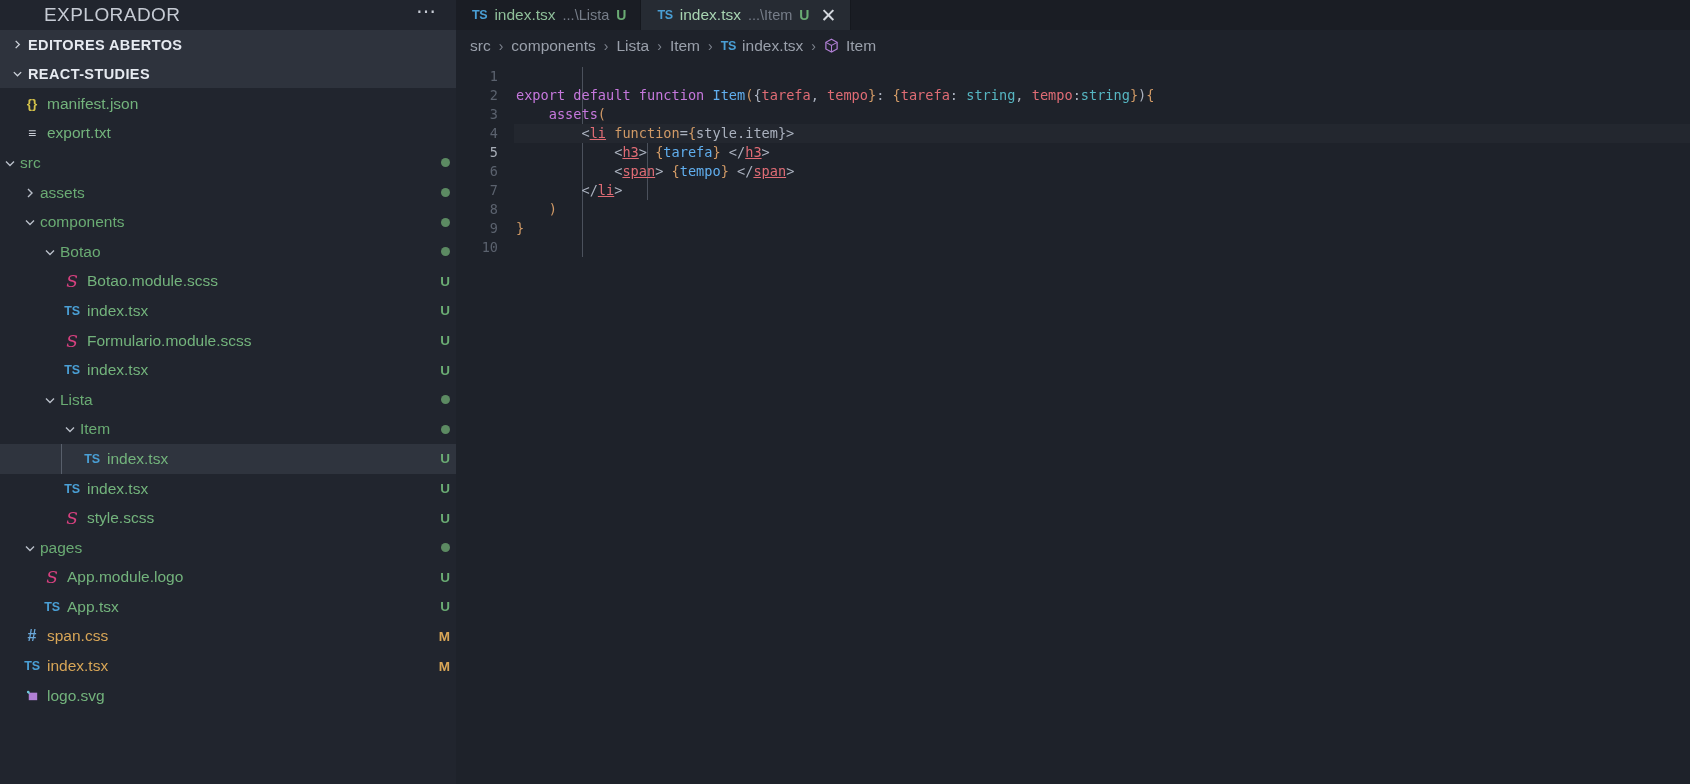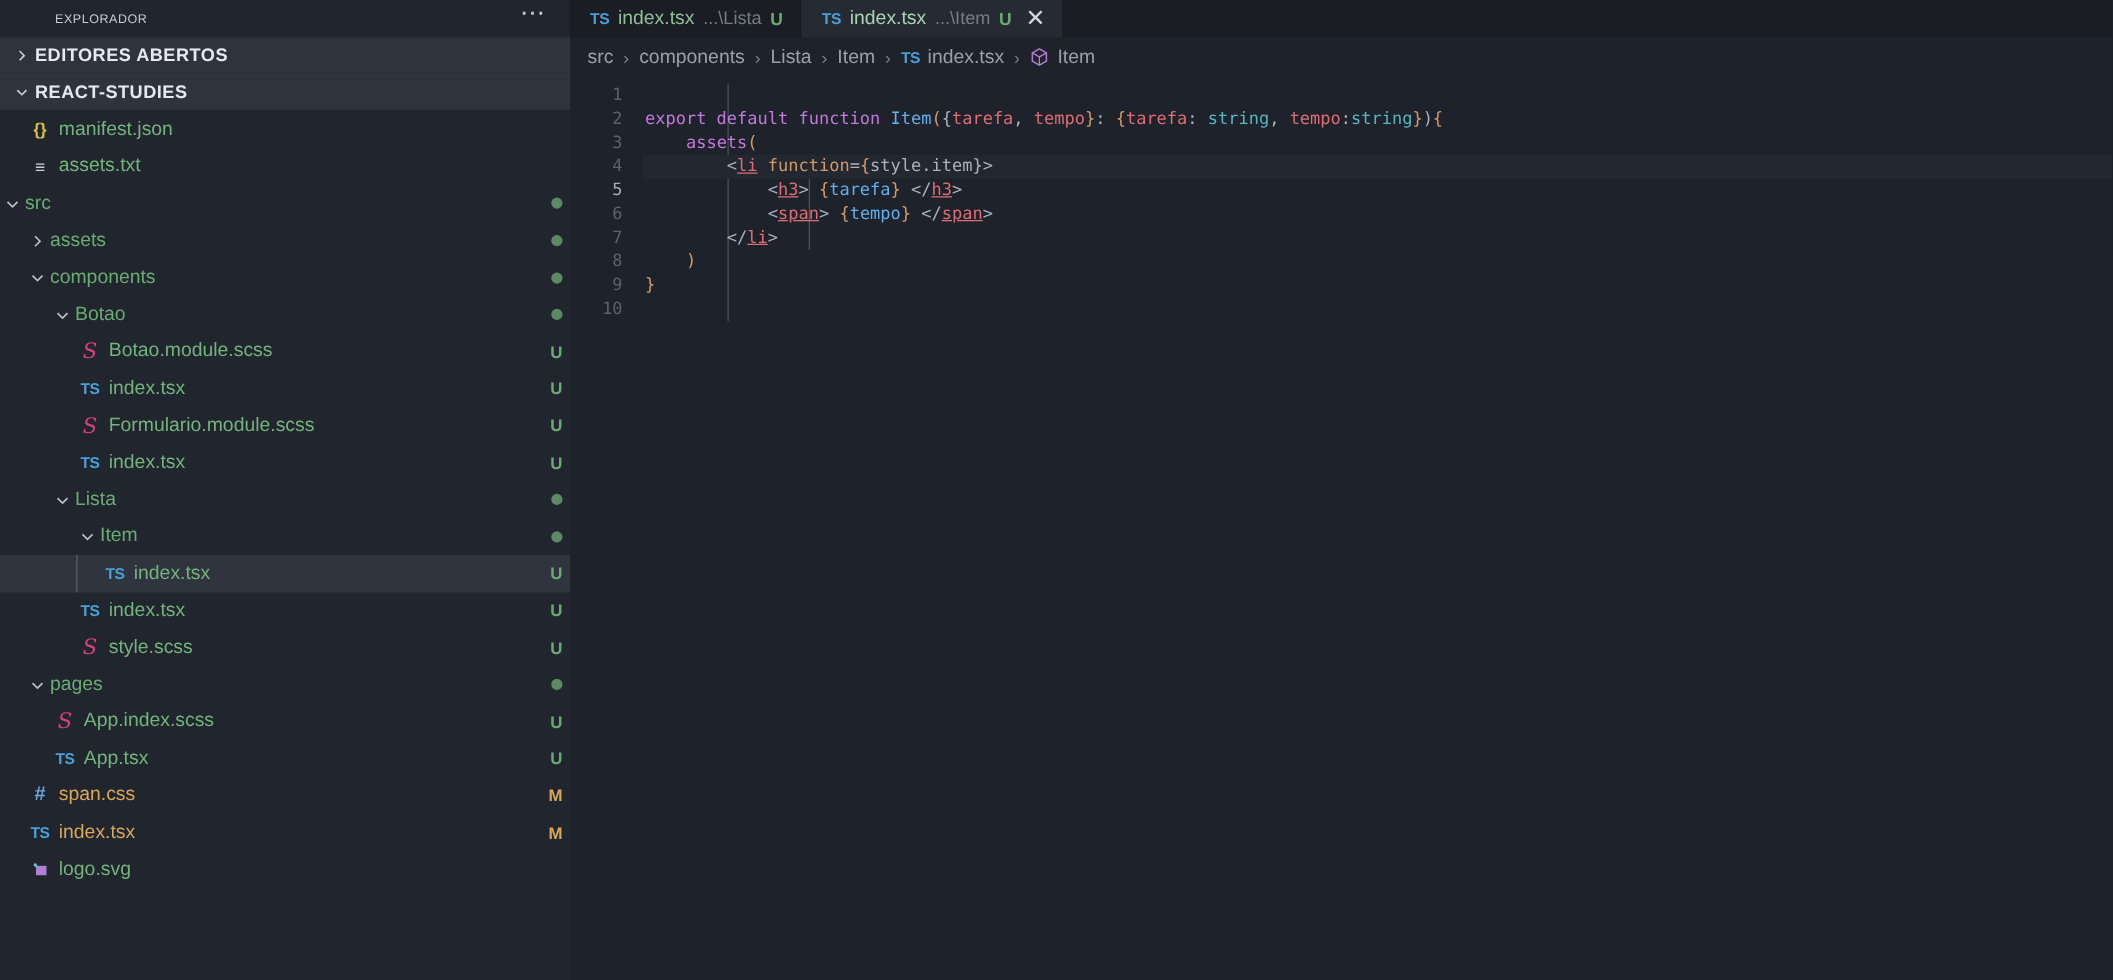--- a/index.html
+++ b/index.html
@@ -20,21 +20,21 @@
     flex: 0 0 456px;
   }
   .sidebar-header {
     height: 30px;
     display: flex; align-items: center;
     justify-content: space-between;
     padding: 0 14px 0 44px;
     background: #21252e;
   }
   .sidebar-title {
-    font-size: 10px; letter-spacing: .45px;
+    font-size: 19px; letter-spacing: .45px;
     color: #c6cbd4; font-weight: 400;
   }
   .more-icon {
     color: #c6cbd4; font-size: 20px; line-height: 8px;
     letter-spacing: 2px; padding: 0 4px 8px 4px; cursor: pointer;
   }
   .section-row {
     height: 29px; display: flex; align-items: center;
     background: #2e333d; padding-left: 6px; cursor: pointer;
   }
@@ -208,21 +208,21 @@
             <span class="guide"></span>
           </span>
           <span class="fileicon ic-json">{}</span>
           <span class="label green2">manifest.json</span>
         </div>
         <div class="row">
           <span class="indentbox">
             <span class="guide"></span>
           </span>
           <span class="fileicon ic-txt">≡</span>
-          <span class="label green2">assets.txt</span>
+          <span class="label green2">export.txt</span>
         </div>
         <div class="row">
           <span class="indentbox"></span>
           <span class="twisty">
             <svg width="12" height="12" viewBox="0 0 12 12">
               <path d="M2 4.5 L6 8.5 L10 4.5" fill="none" stroke="currentColor" stroke-width="1.4"></path>
             </svg>
           </span>
           <span class="label green">src</span>
           <span class="dot"></span>
@@ -373,21 +373,21 @@
           </span>
           <span class="label green">pages</span>
           <span class="dot"></span>
         </div>
         <div class="row">
           <span class="indentbox">
             <span class="guide"></span>
             <span class="guide"></span>
           </span>
           <span class="fileicon ic-scss">S</span>
-          <span class="label green2">App.index.scss</span>
+          <span class="label green2">App.module.logo</span>
           <span class="badge u">U</span>
         </div>
         <div class="row">
           <span class="indentbox">
             <span class="guide"></span>
             <span class="guide"></span>
           </span>
           <span class="fileicon ic-ts">TS</span>
           <span class="label green2">App.tsx</span>
           <span class="badge u">U</span>

